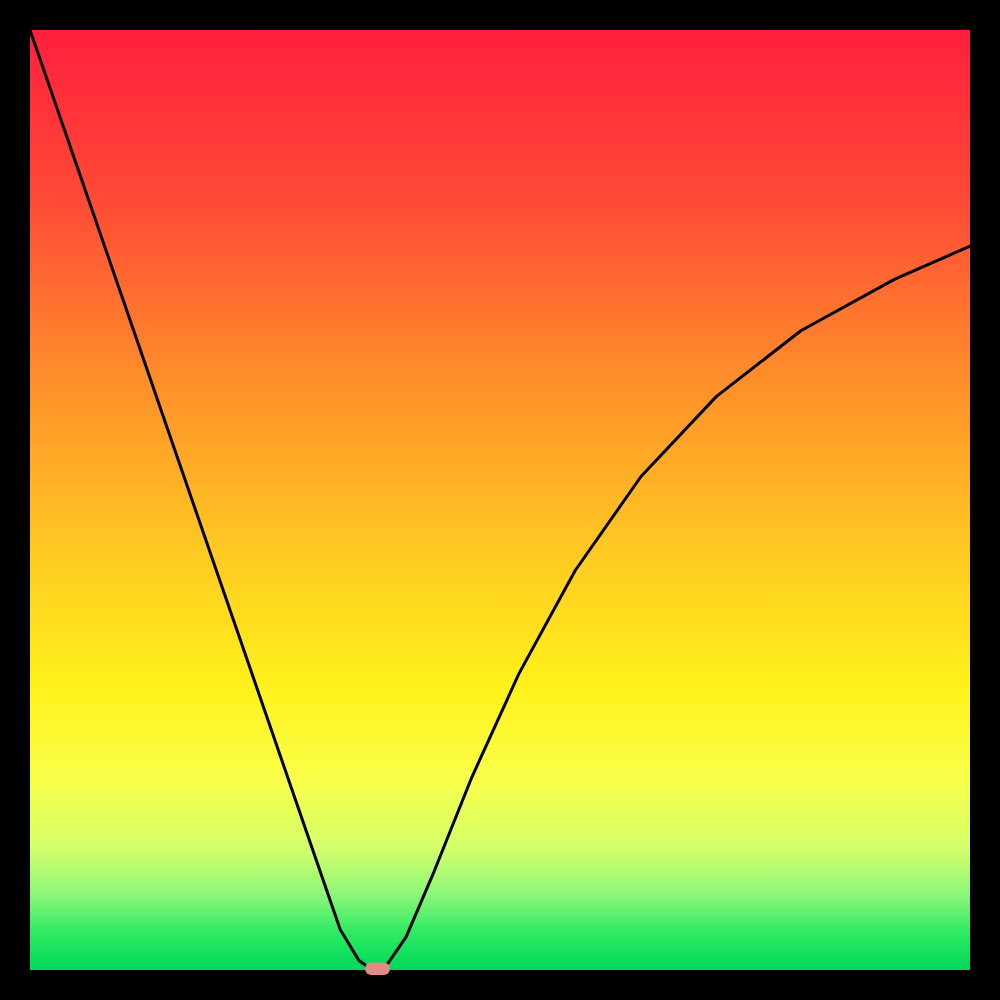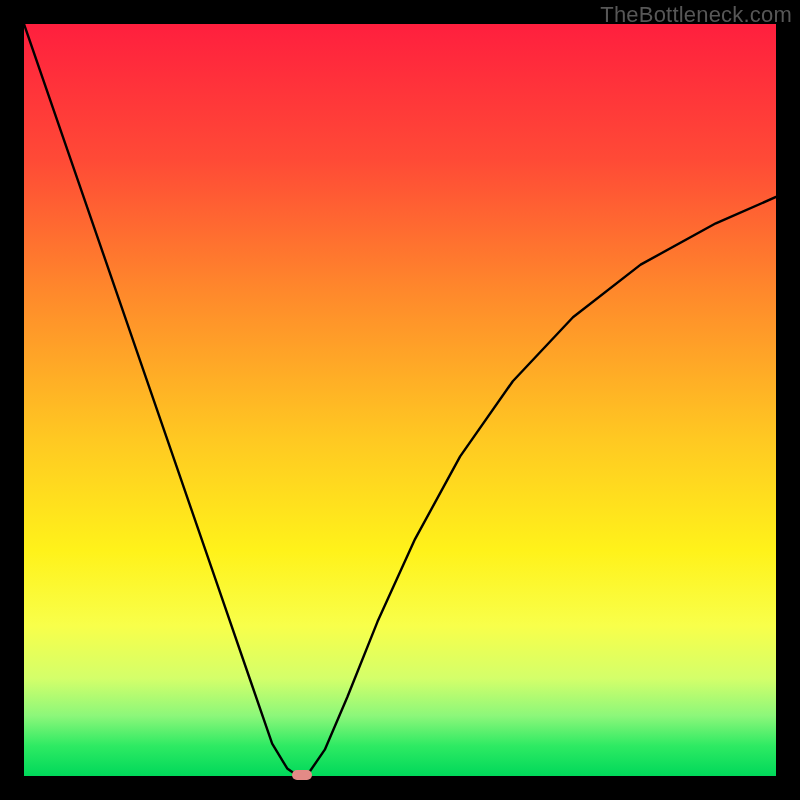--- a/index.html
+++ b/index.html
@@ -59,20 +59,19 @@
     width: 20px;
     height: 10px;
     background: #e38a86;
     border-radius: 6px;
   }
 </style>
 </head>
 <body>
 
 <div class="frame">
-  <div class="watermark">TheBottleneck.com</div>
   <div class="plot">
     <svg class="curve" viewBox="0 0 752 752" preserveAspectRatio="none">
       <path id="curve-path" fill="none" stroke="#000" stroke-width="2.4" stroke-linejoin="round" stroke-linecap="round" d="M0.00 0.00 L37.60 109.04 L75.20 218.08 L112.80 327.12 L150.40 436.16 L188.00 545.20 L225.60 654.24 L248.16 719.66 L263.20 744.48 L270.72 749.74 L278.24 752.00 L285.76 747.49 L300.80 725.68 L323.36 673.04 L353.44 597.84 L391.04 515.12 L436.16 432.40 L488.80 357.20 L548.96 293.28 L616.64 240.64 L691.84 199.28 L752.00 172.96"></path>
     </svg>
     <div class="minpoint" id="minpoint" style="left: 268.24px; top: 746px;"></div>
   </div>
 </div>
 
 </body></html>

